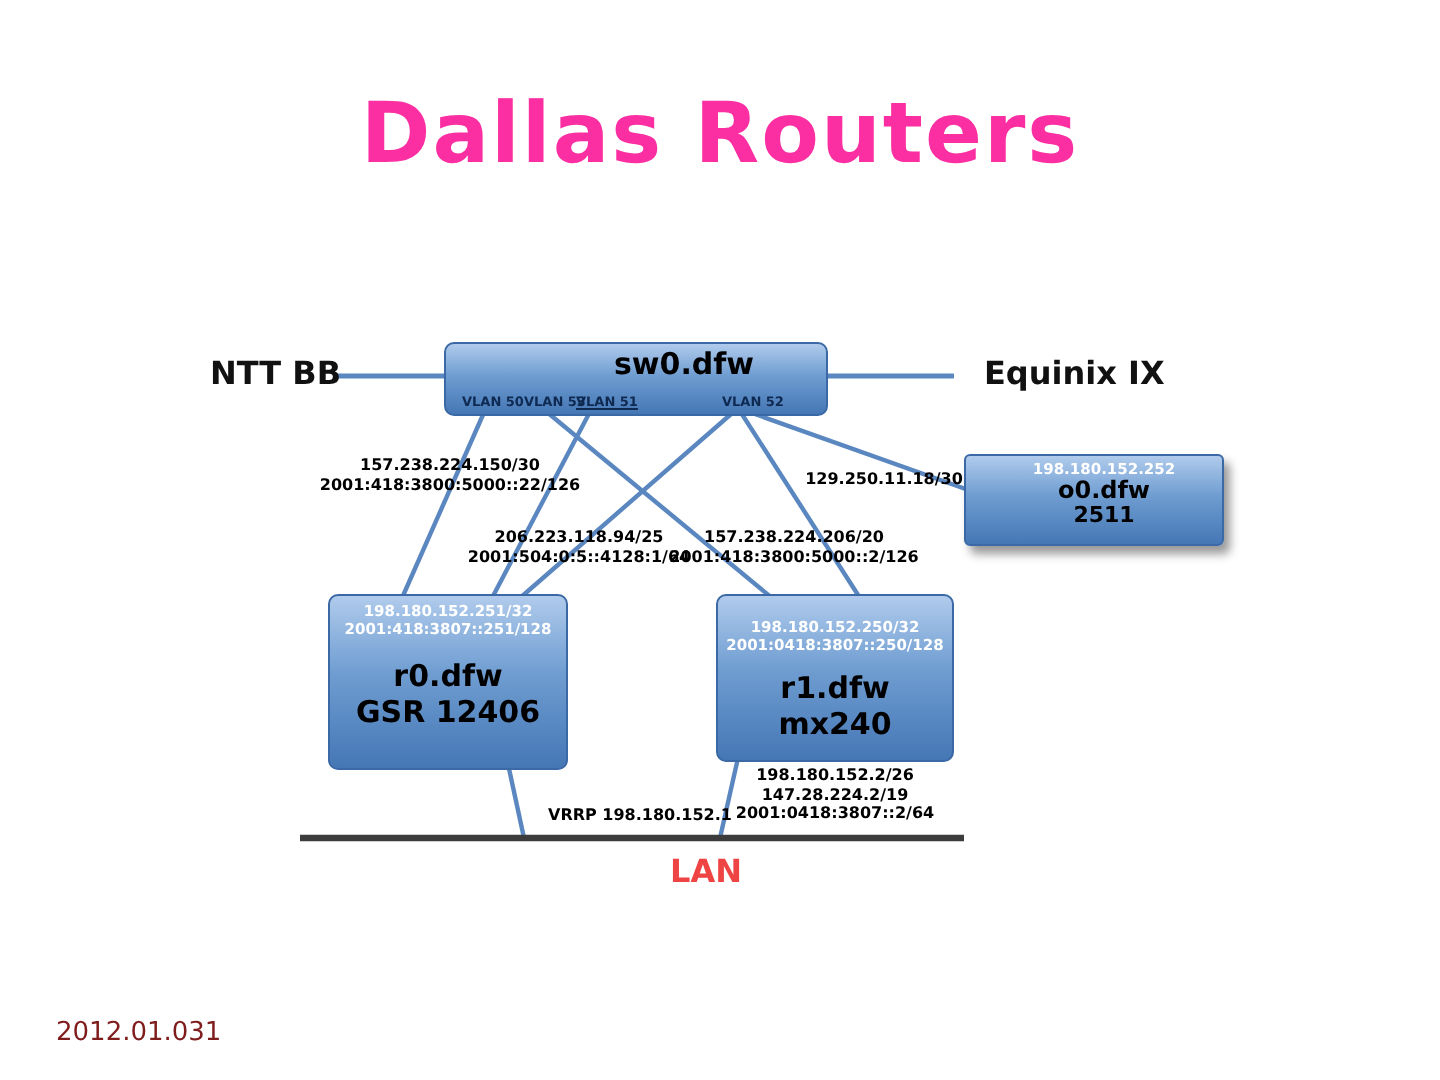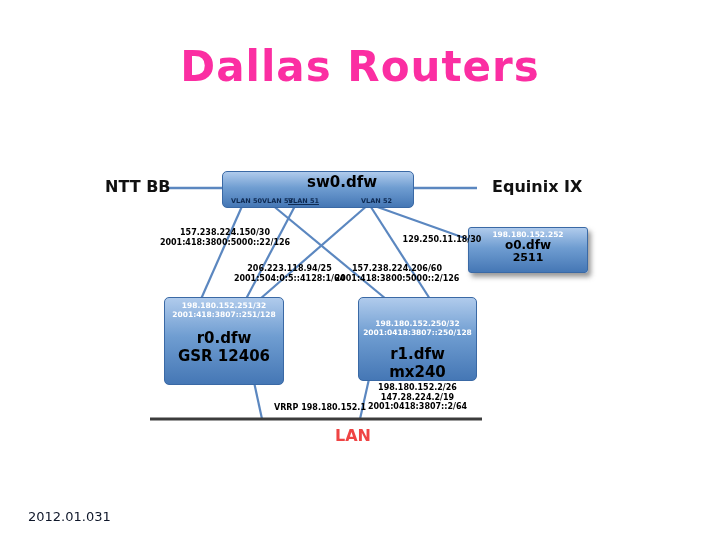--- a/index.html
+++ b/index.html
@@ -10,21 +10,21 @@
          color:#fb2ea2;letter-spacing:1px;z-index:3;}
   .ext-label{font-size:16px;color:#111;font-weight:600;z-index:3;margin-left:12px;}
   .node{background:linear-gradient(180deg,#b0cbec 0%,#6f9dd1 45%,#4577b5 100%);
         border:1px solid #3a69a5;border-radius:5px;z-index:2;color:#000;text-align:center;}
   .node .lo{color:#ffffff;font-size:7.5px;font-weight:bold;line-height:9px;white-space:nowrap;}
   .node .big{font-size:15px;font-weight:600;line-height:18px;}
   .vlan{position:absolute;bottom:2px;font-size:6.5px;font-weight:bold;color:#0e2a52;white-space:nowrap;}
   .ip{font-size:8px;font-weight:bold;color:#000;line-height:9.5px;text-align:center;z-index:3;white-space:nowrap;}
   .lines{position:absolute;left:0;top:0;z-index:1;}
   .lanlbl{font-size:16px;color:#ef4444;font-weight:600;z-index:3;}
-  .footer{font-size:13px;color:#0f172a;z-index:3;}
+  .footer{font-size:13px;color:#7f1d1d;z-index:3;}
 </style>
 </head>
 <body>
 
 <div class="slide">
 
   <svg class="lines" width="720" height="540">
     <line x1="168" y1="188" x2="224" y2="188" stroke="#5b87c0" stroke-width="2.5"></line>
     <line x1="410" y1="188" x2="477" y2="188" stroke="#5b87c0" stroke-width="2.5"></line>
     <line x1="243" y1="204" x2="201" y2="299" stroke="#5b87c0" stroke-width="2.2"></line>
@@ -45,49 +45,49 @@
   <div class="abs ext-label" style="left:480px;top:177px;">Equinix IX</div>
 
   <div class="abs node" style="left:222px;top:171px;width:190px;height:35px;">
     <div class="big" style="margin-top:1px;padding-left:48px;">sw0.dfw</div>
     <span class="vlan" style="left:8px;">VLAN 50</span>
     <span class="vlan" style="left:39px;">VLAN 53</span>
     <span class="vlan" style="left:65px;text-decoration:underline;">VLAN 51</span>
     <span class="vlan" style="left:138px;">VLAN 52</span>
   </div>
 
-  <div class="abs node" style="left:468px;top:227px;width:118px;height:44px;border-radius:3px;box-shadow:3px 4px 5px rgba(70,70,70,0.55);">
+  <div class="abs node" style="left:482px;top:227px;width:118px;height:44px;border-radius:3px;box-shadow:3px 4px 5px rgba(70,70,70,0.55);padding-left:10px;">
     <div class="lo" style="margin-top:2px;">198.180.152.252</div>
     <div style="font-size:12px;font-weight:600;line-height:13px;">o0.dfw</div>
     <div style="font-size:11px;font-weight:600;line-height:12px;">2511</div>
   </div>
   <div class="abs ip" style="left:402px;top:235px;width:80px;">129.250.11.18/30</div>
 
   <div class="abs" style="left:150px;top:228px;width:150px;z-index:3;">
     <div class="ip">157.238.224.150/30</div>
     <div class="ip">2001:418:3800:5000::22/126</div>
   </div>
   <div class="abs" style="left:212px;top:264px;width:155px;z-index:3;">
     <div class="ip">206.223.118.94/25</div>
     <div class="ip">2001:504:0:5::4128:1/64</div>
   </div>
   <div class="abs" style="left:322px;top:264px;width:150px;z-index:3;">
-    <div class="ip">157.238.224.206/60</div>
+    <div class="ip">157.238.224.206/20</div>
     <div class="ip">2001:418:3800:5000::2/126</div>
   </div>
 
   <div class="abs node" style="left:148px;top:297px;width:118px;height:86px;margin-left:16px;">
     <div class="lo" style="margin-top:3px;">198.180.152.251/32</div>
     <div class="lo">2001:418:3807::251/128</div>
     <div class="big" style="margin-top:10px;">r0.dfw</div>
     <div class="big">GSR 12406</div>
   </div>
 
   <div class="abs node" style="left:358px;top:297px;width:117px;height:82px;">
-    <div class="lo" style="margin-top:21px;">198.180.152.250/32</div>
+    <div class="lo" style="margin-top:11px;">198.180.152.250/32</div>
     <div class="lo">2001:0418:3807::250/128</div>
     <div class="big" style="margin-top:8px;">r1.dfw</div>
     <div class="big">mx240</div>
   </div>
 
 
   <div class="abs" style="left:360px;top:383px;width:115px;z-index:3;">
     <div class="ip">198.180.152.2/26</div>
     <div class="ip">147.28.224.2/19</div>
     <div class="ip">2001:0418:3807::2/64</div>

